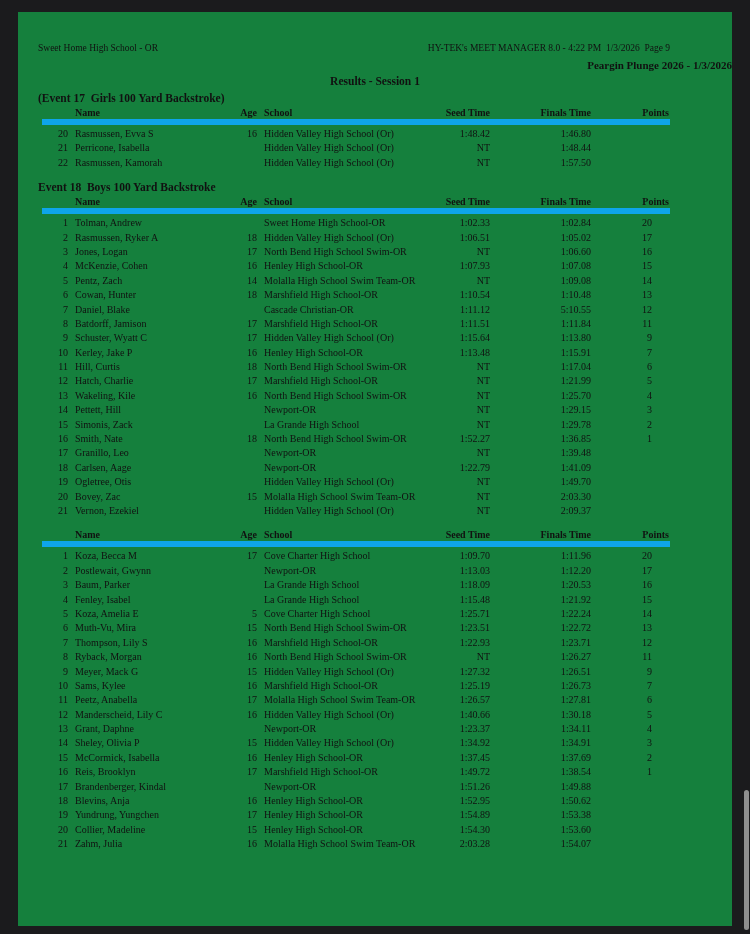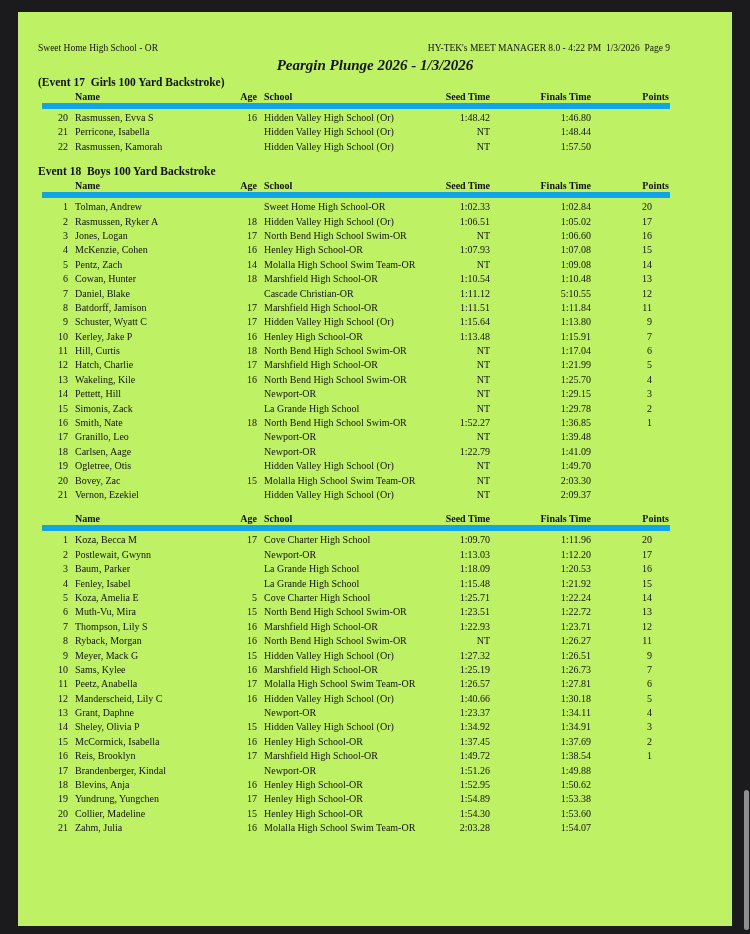--- a/index.html
+++ b/index.html
@@ -7,36 +7,35 @@
     width:750px;height:934px;
     background:#1b1b1d;
     overflow:hidden;
     font-family:"Liberation Serif","DejaVu Serif",serif;
     color:#111;
     position:relative;
   }
   .page{
     position:absolute;left:18px;top:12px;
     width:714px;height:914px;
-    background:#bef264;
+    background:#15803d;
     overflow:hidden;
   }
   .meta{
     margin-top:30px;
     padding:0 62px 0 20px;
     display:flex;justify-content:space-between;
     font-size:9.5px;line-height:12px;height:12px;
     white-space:pre;
   }
   .title{
     margin-top:4px;
-    text-align:center;
-    font-size:15px;font-weight:bold;line-height:14px;height:14px;
+    text-align:right;
+    font-size:11px;font-weight:bold;line-height:14px;height:14px;
     white-space:pre;
-    font-style:italic;
   }
   .subtitle{
     margin-top:2px;
     text-align:center;
     font-size:11.5px;font-weight:bold;line-height:14px;height:14px;
   }
   .content{padding:0 92px 0 20px;}
   .event{margin-top:10px;}
   .event:first-child{margin-top:3px;}
   .event-title{
@@ -77,20 +76,21 @@
 </style>
 </head>
 <body>
 
 <div class="page">
   <div class="meta">
     <span>Sweet Home High School - OR</span>
     <span>HY-TEK's MEET MANAGER 8.0 - 4:22 PM  1/3/2026  Page 9</span>
   </div>
   <div class="title">Peargin Plunge 2026 - 1/3/2026</div>
+  <div class="subtitle">Results - Session 1</div>
   <div class="content">
     <div>
         <div class="event">
           <div class="event-title">(Event 17  Girls 100 Yard Backstroke)</div>
           <div class="table">
             <div class="row thead"><span class="c place"></span><span class="c name">Name</span><span class="c age">Age</span><span class="c school">School</span><span class="c seed">Seed Time</span><span class="c finals">Finals Time</span><span class="c points">Points</span></div>
             <div class="row rows-first"><span class="c place">20</span><span class="c name">Rasmussen, Evva S</span><span class="c age">16</span><span class="c school">Hidden Valley High School (Or)</span><span class="c seed">1:48.42</span><span class="c finals">1:46.80</span><span class="c points"></span></div>
             <div class="row"><span class="c place">21</span><span class="c name">Perricone, Isabella</span><span class="c age"></span><span class="c school">Hidden Valley High School (Or)</span><span class="c seed">NT</span><span class="c finals">1:48.44</span><span class="c points"></span></div>
             <div class="row"><span class="c place">22</span><span class="c name">Rasmussen, Kamorah</span><span class="c age"></span><span class="c school">Hidden Valley High School (Or)</span><span class="c seed">NT</span><span class="c finals">1:57.50</span><span class="c points"></span></div>
           </div>

